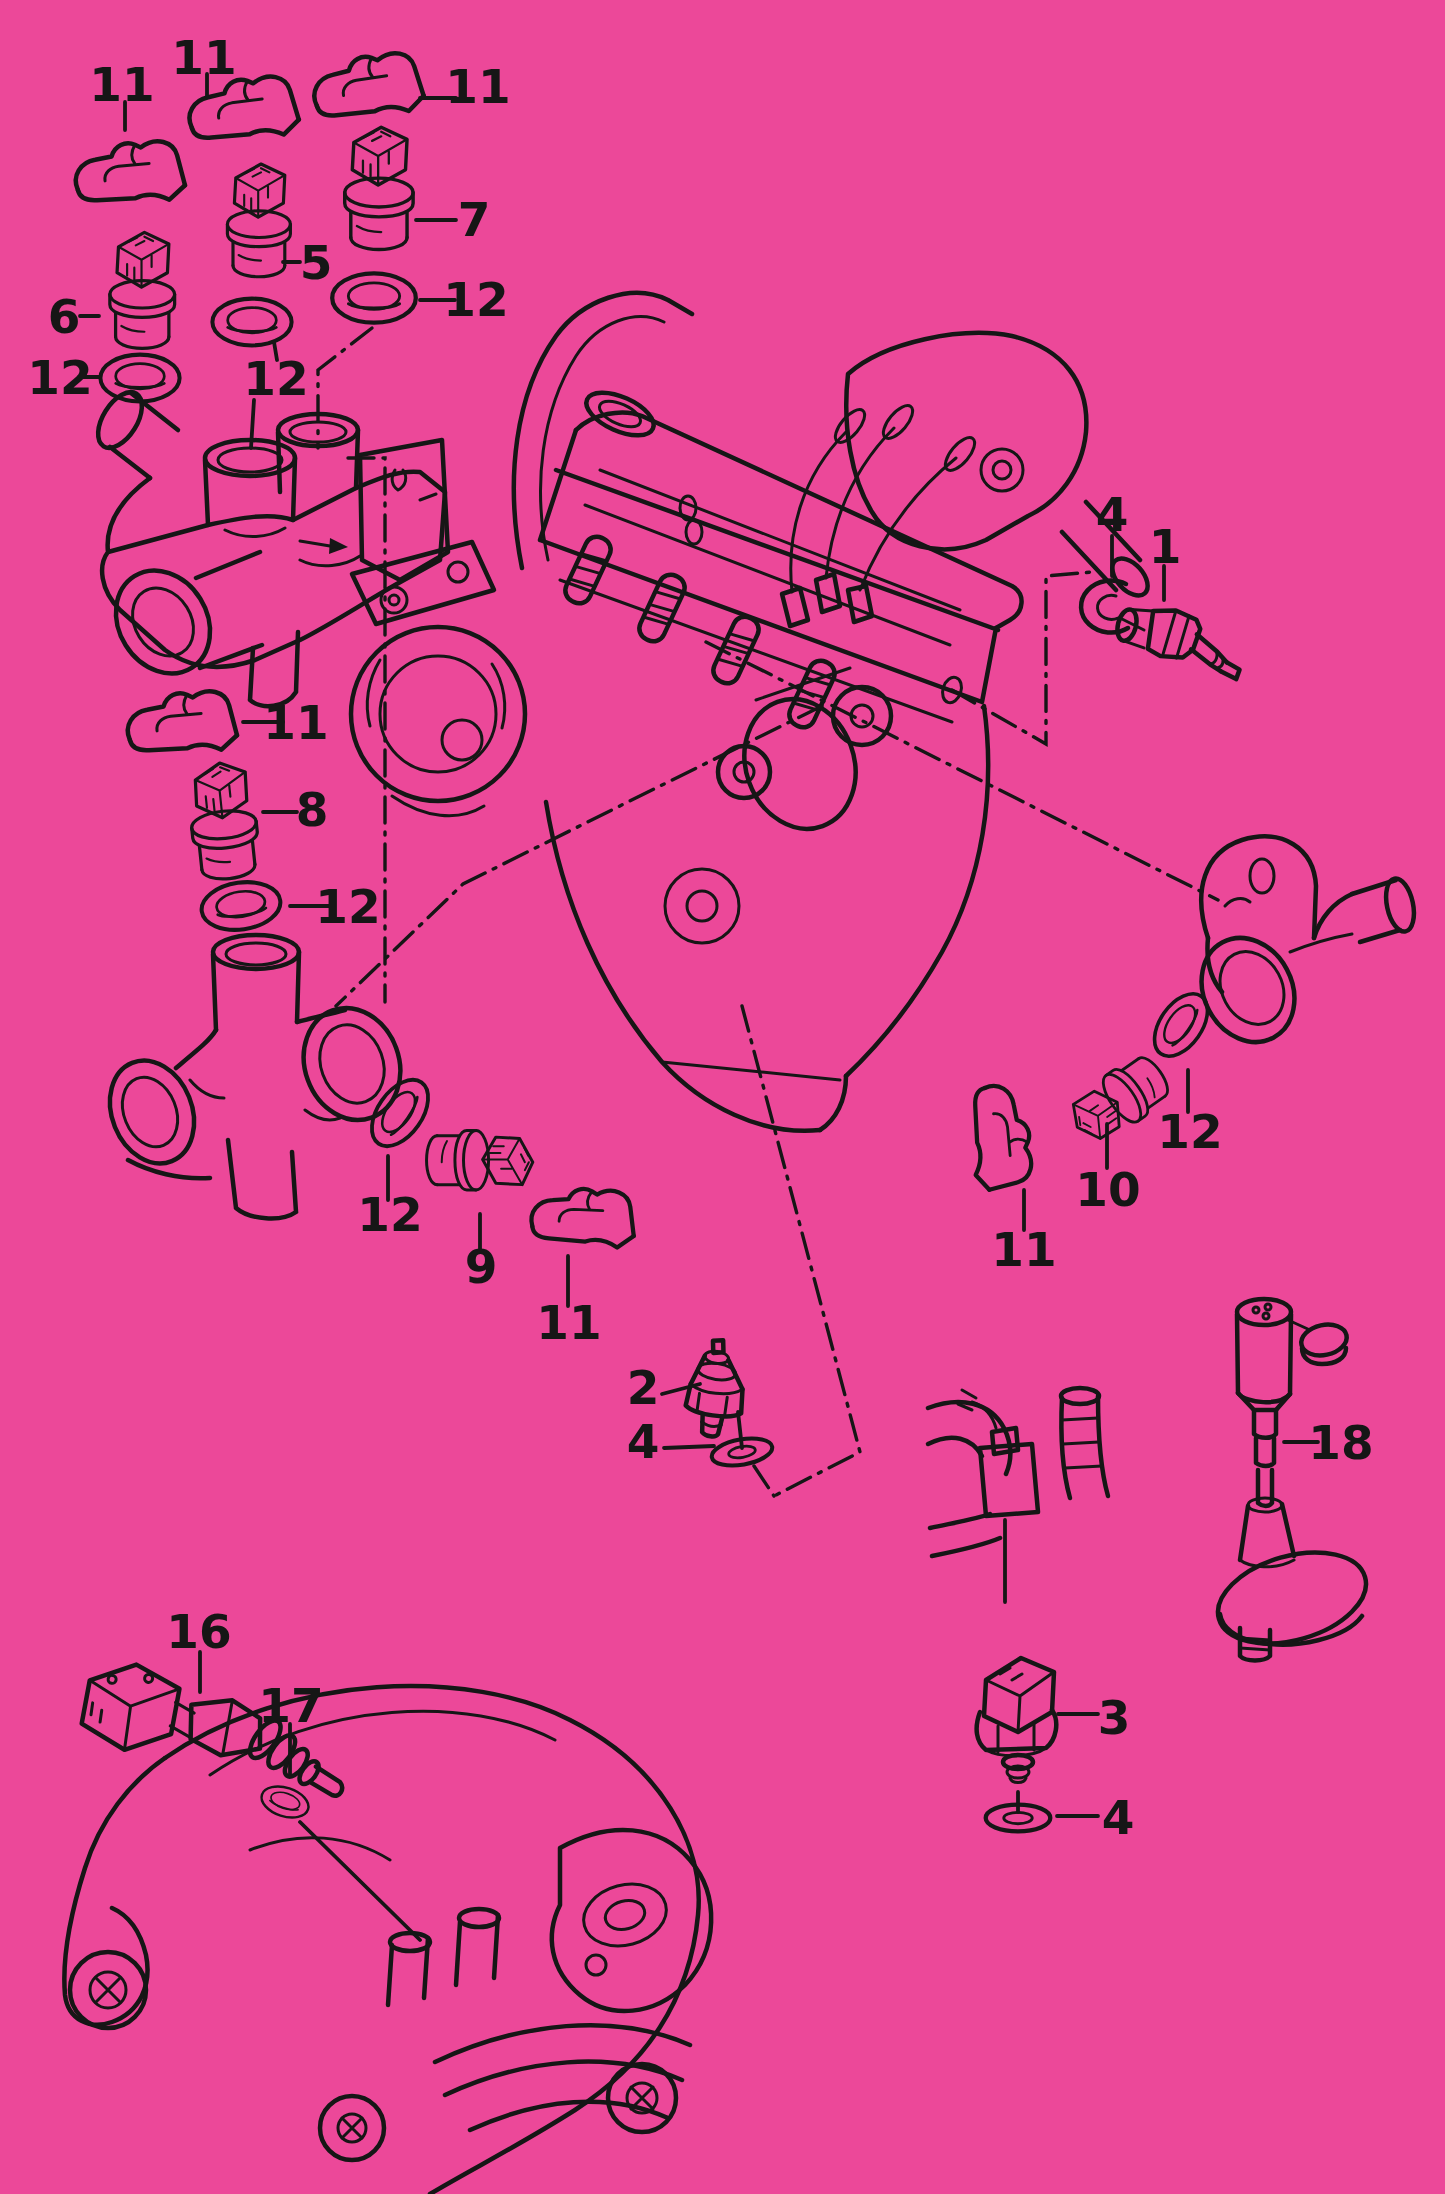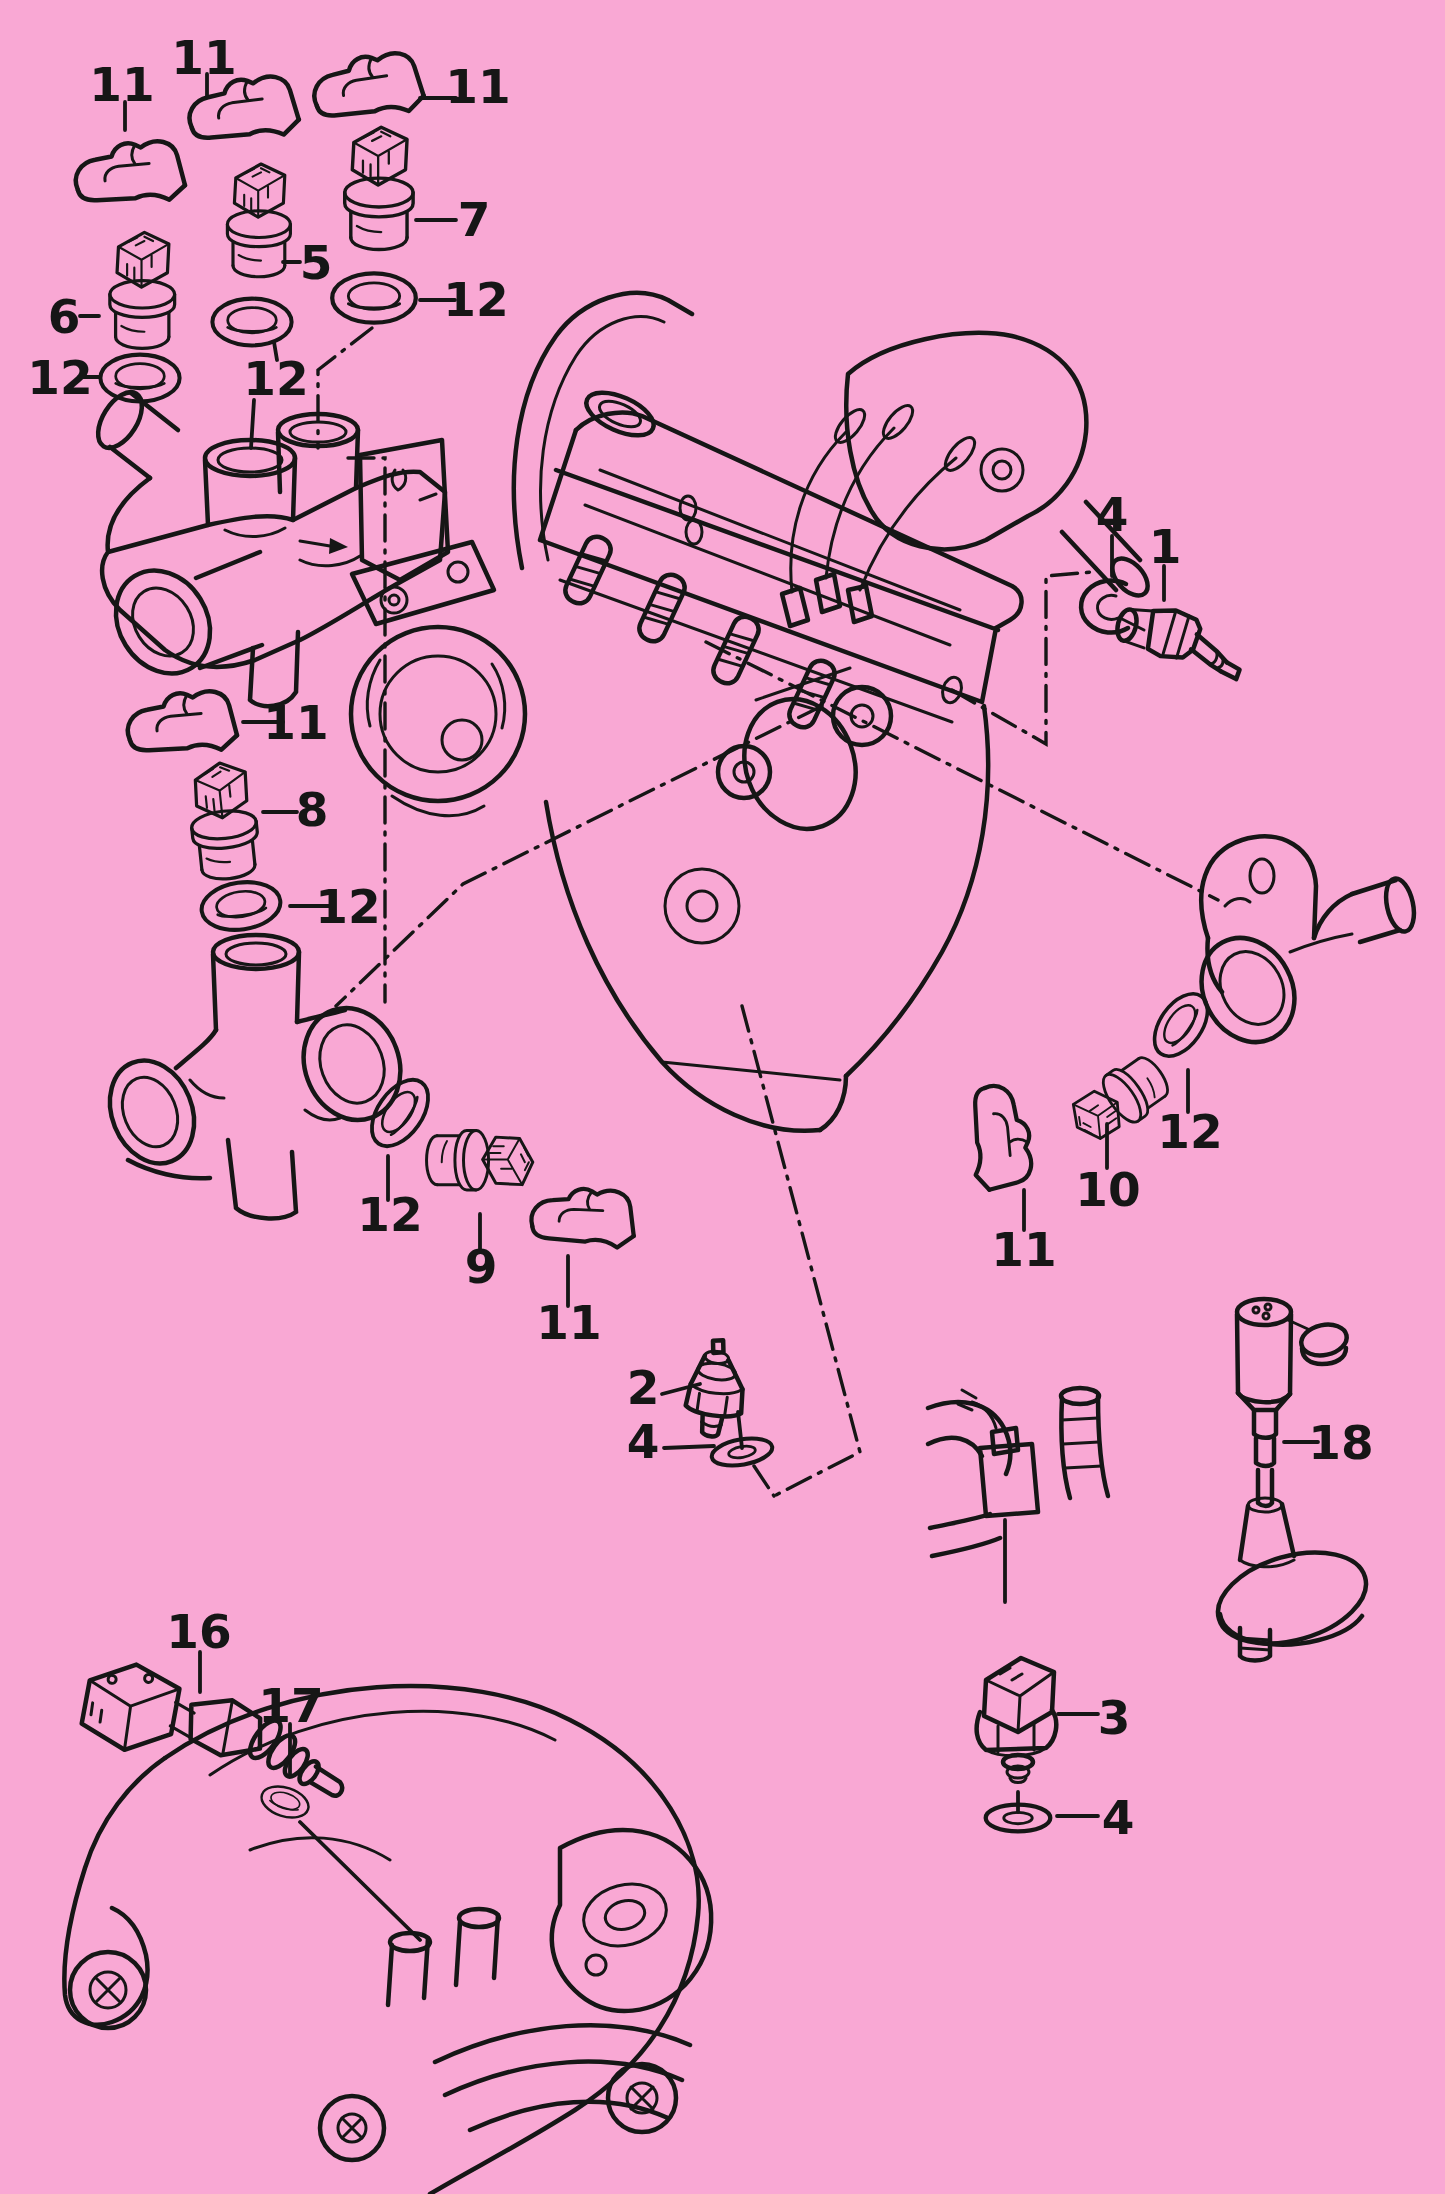--- a/index.html
+++ b/index.html
@@ -1,17 +1,17 @@
 <!DOCTYPE html>
 <html><head>
 <meta charset="utf-8">
 <style>
   html,body{margin:0;padding:0;background:#e8e8e8;}
   .stage{
-    position:relative;width:1445px;height:2194px;background:#f9a8d4;
+    position:relative;width:1445px;height:2194px;background:#ec4899;
     font-family:"DejaVu Sans","Liberation Sans",sans-serif;overflow:hidden;
   }
   svg{position:absolute;left:0;top:0;}
   .ln{fill:none;stroke:#161616;stroke-width:4.5;stroke-linecap:round;stroke-linejoin:round;}
   .th{fill:none;stroke:#161616;stroke-width:3;stroke-linecap:round;stroke-linejoin:round;}
   .ld{fill:none;stroke:#161616;stroke-width:3.8;stroke-linecap:round;}
   .dd{fill:none;stroke:#161616;stroke-width:3.4;stroke-linecap:round;stroke-dasharray:26 9 3 9;}
   .num{font-weight:bold;font-size:47px;fill:#161616;text-anchor:middle;}
 </style>
 </head>

